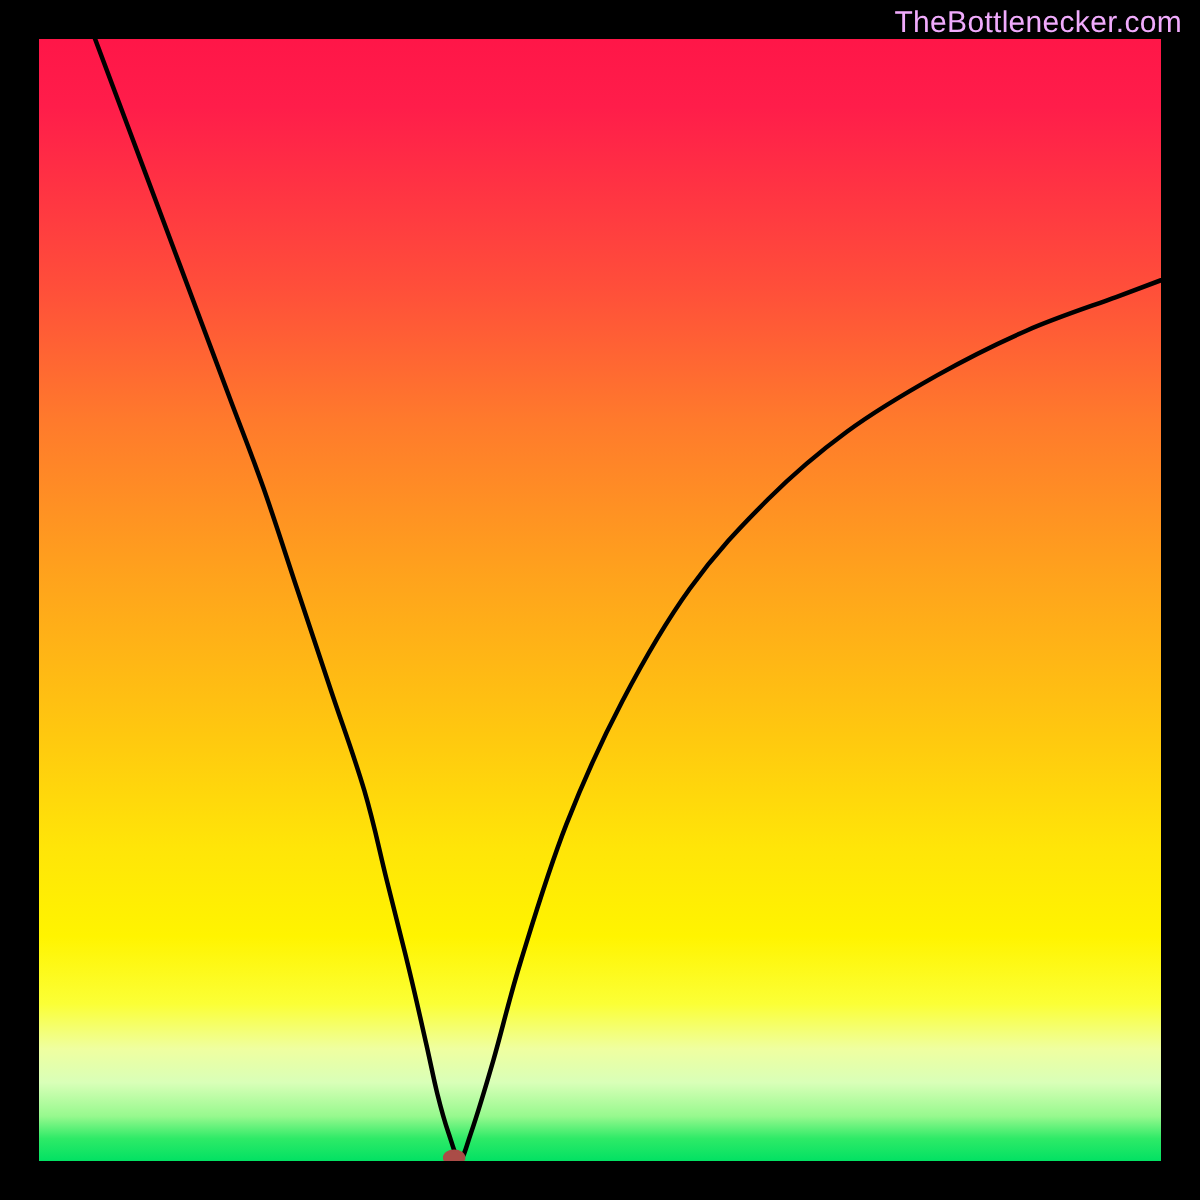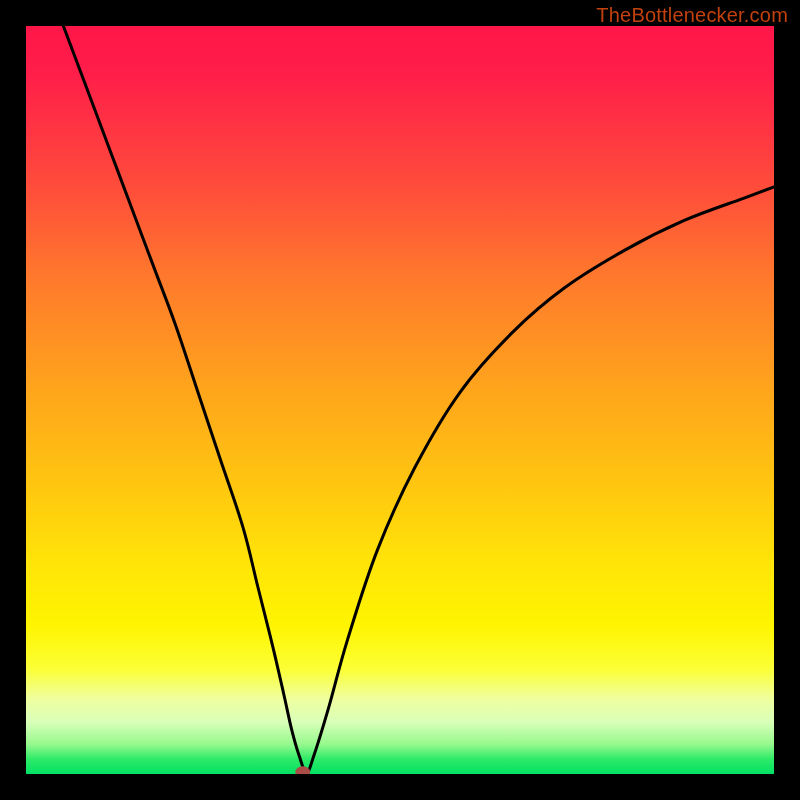--- a/index.html
+++ b/index.html
@@ -17,21 +17,21 @@
     width: 800px;
     height: 800px;
     background: #000;
   }
   .watermark {
     position: absolute;
     top: 4px;
     right: 12px;
     font-family: Arial, Helvetica, sans-serif;
     font-size: 20px;
-    color: #c2410c;
+    color: #f0abfc;
     letter-spacing: 0.2px;
     z-index: 30;
   }
   .plot-wrap {
     position: absolute;
     left: 26px;
     top: 26px;
     width: 748px;
     height: 748px;
     overflow: hidden;

